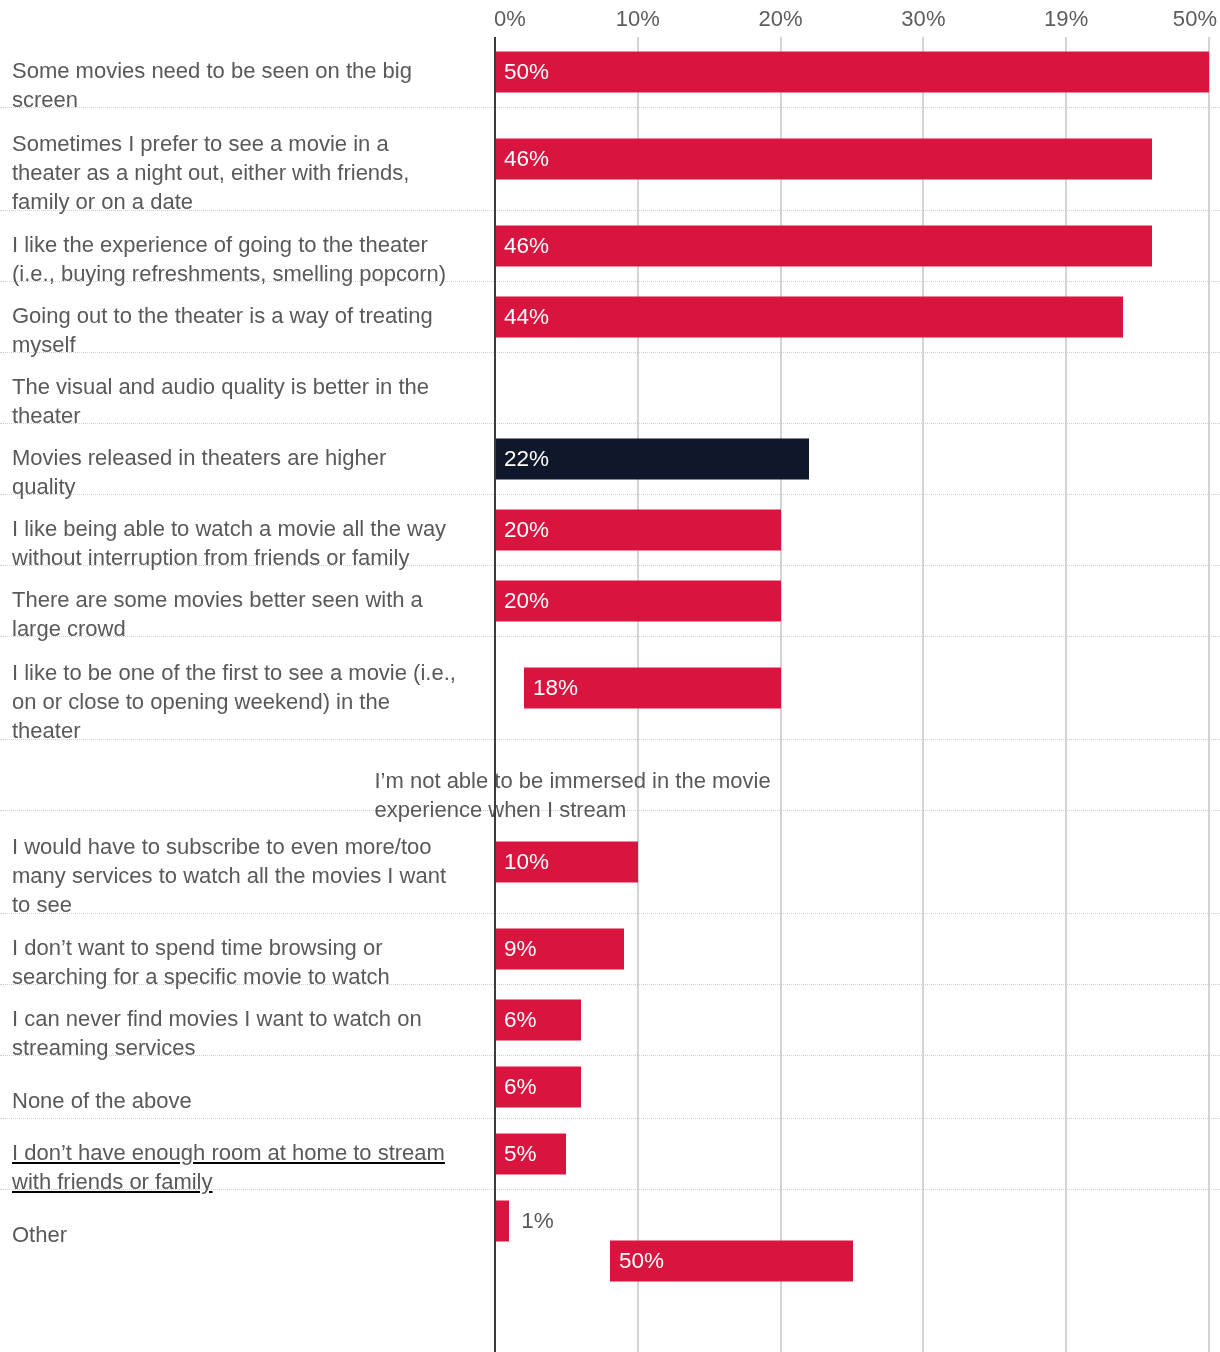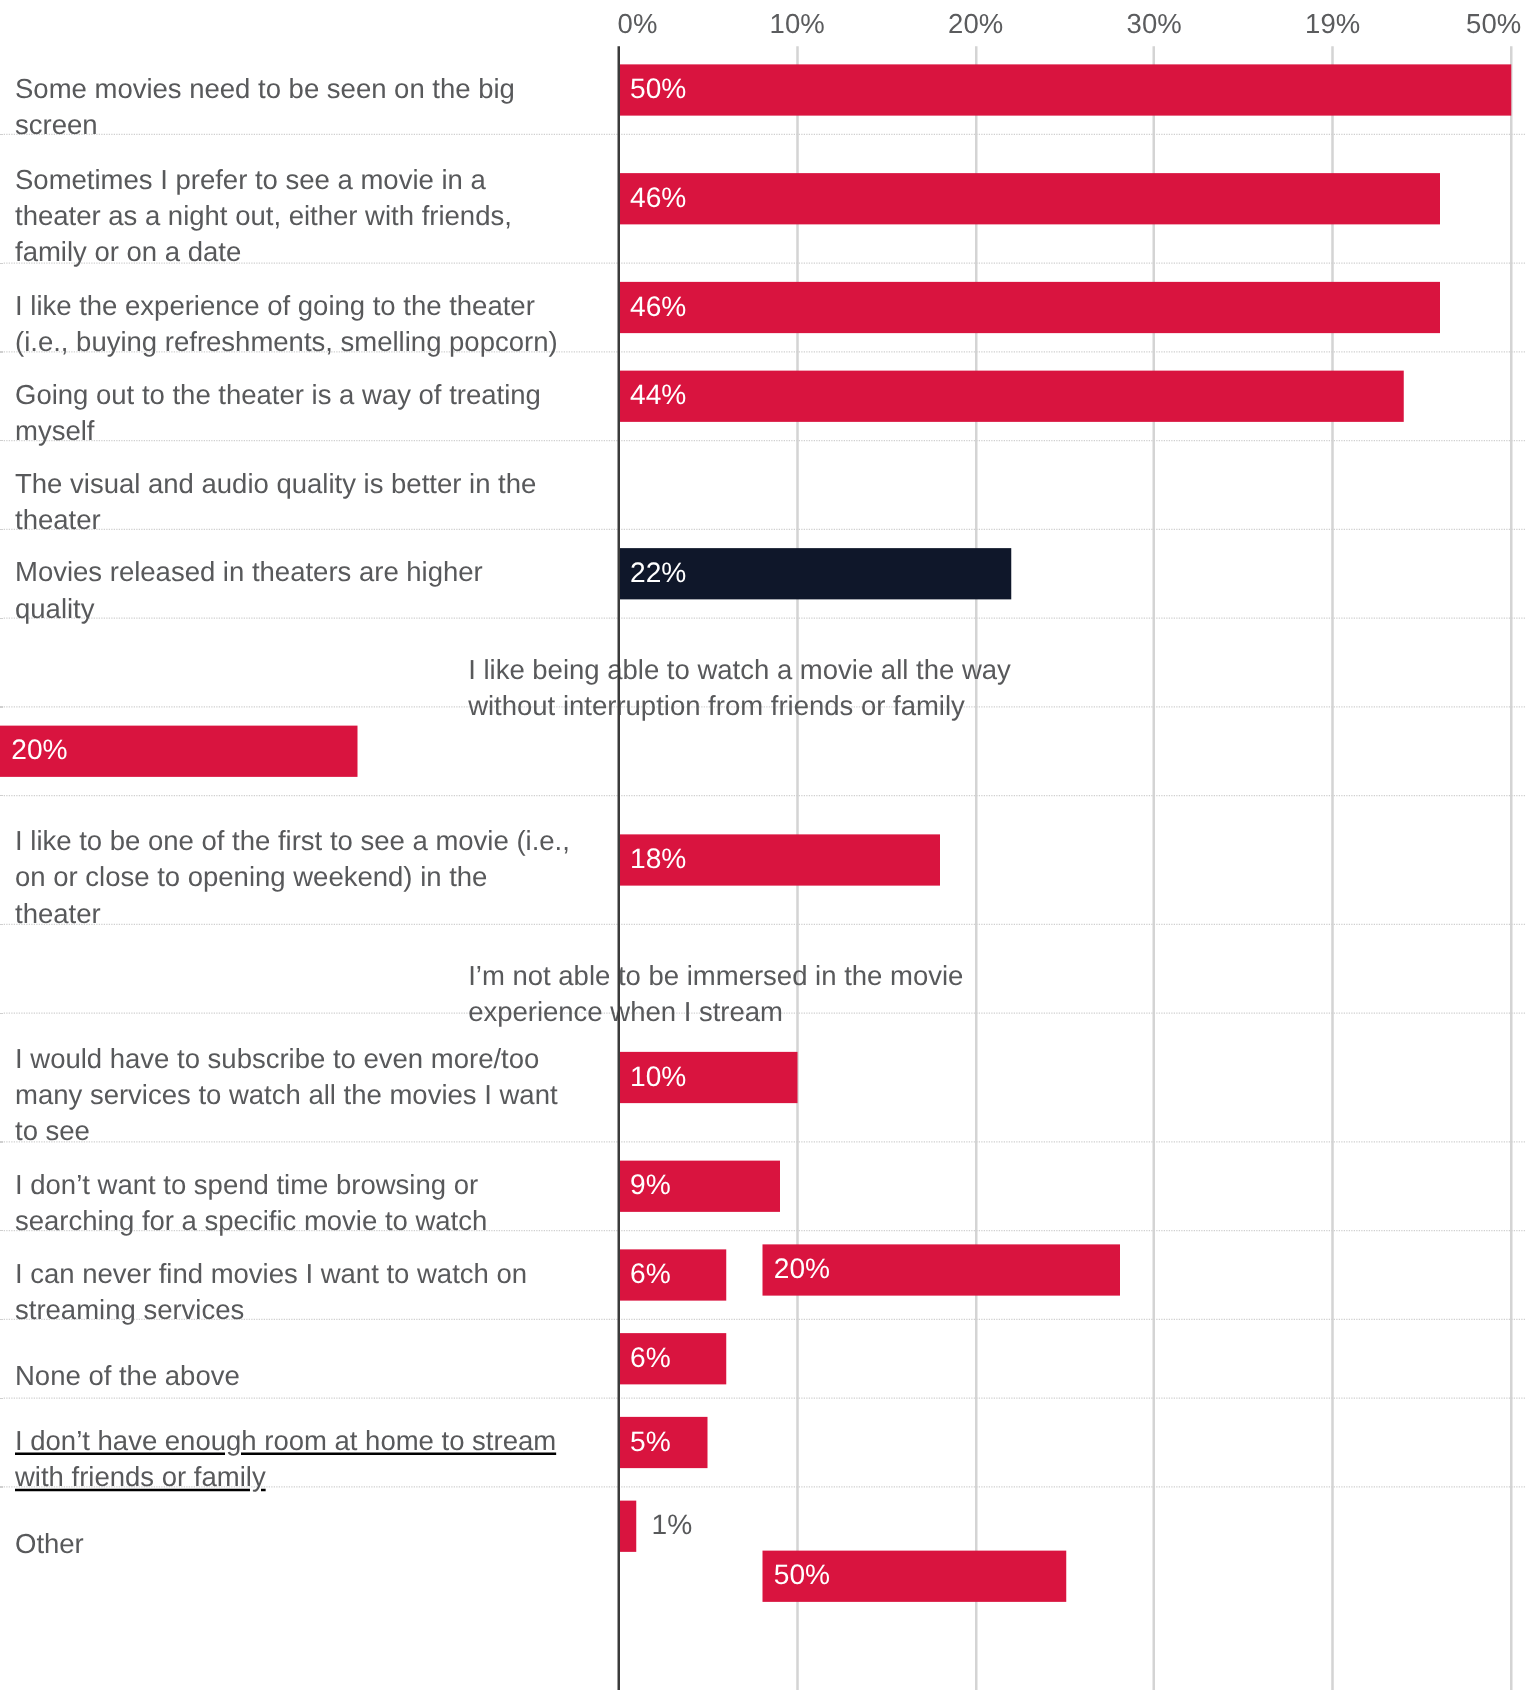--- a/index.html
+++ b/index.html
@@ -180,37 +180,39 @@
         </div>
         <div class="row" style="height: 71px;">
           <div class="row-label">Movies released in theaters are higher
 quality</div>
           <div class="row-bar-wrap">
             <div class="bar" style="width: 314.16px; background: #0f172a;">
               <span class="bar-value">22%</span>
             </div>
           </div>
         </div>
-        <div class="row" style="height: 71px; flex-direction: column;">
+        <div class="row" style="height: 71px;">
           <div class="row-label">I like being able to watch a movie all the way
 without interruption from friends or family</div>
           <div class="row-bar-wrap">
             <div class="bar" style="width: 285.6px; background: rgb(217, 20, 63);">
               <span class="bar-value">20%</span>
             </div>
           </div>
         </div>
         <div class="row" style="height: 71px;">
+          <div class="row-label">There are some movies better seen with a
+large crowd</div>
           <div class="row-bar-wrap">
             <div class="bar" style="width: 285.6px; background: rgb(217, 20, 63);">
               <span class="bar-value">20%</span>
             </div>
           </div>
         </div>
-        <div class="row" style="height: 103px;">
+        <div class="row" style="height: 103px; gap: 29px;">
           <div class="row-label">I like to be one of the first to see a movie (i.e.,
 on or close to opening weekend) in the
 theater</div>
           <div class="row-bar-wrap">
             <div class="bar" style="width: 257.04px; background: rgb(217, 20, 63);">
               <span class="bar-value">18%</span>
             </div>
           </div>
         </div>
         <div class="row" style="height: 71px; flex-direction: column;">

